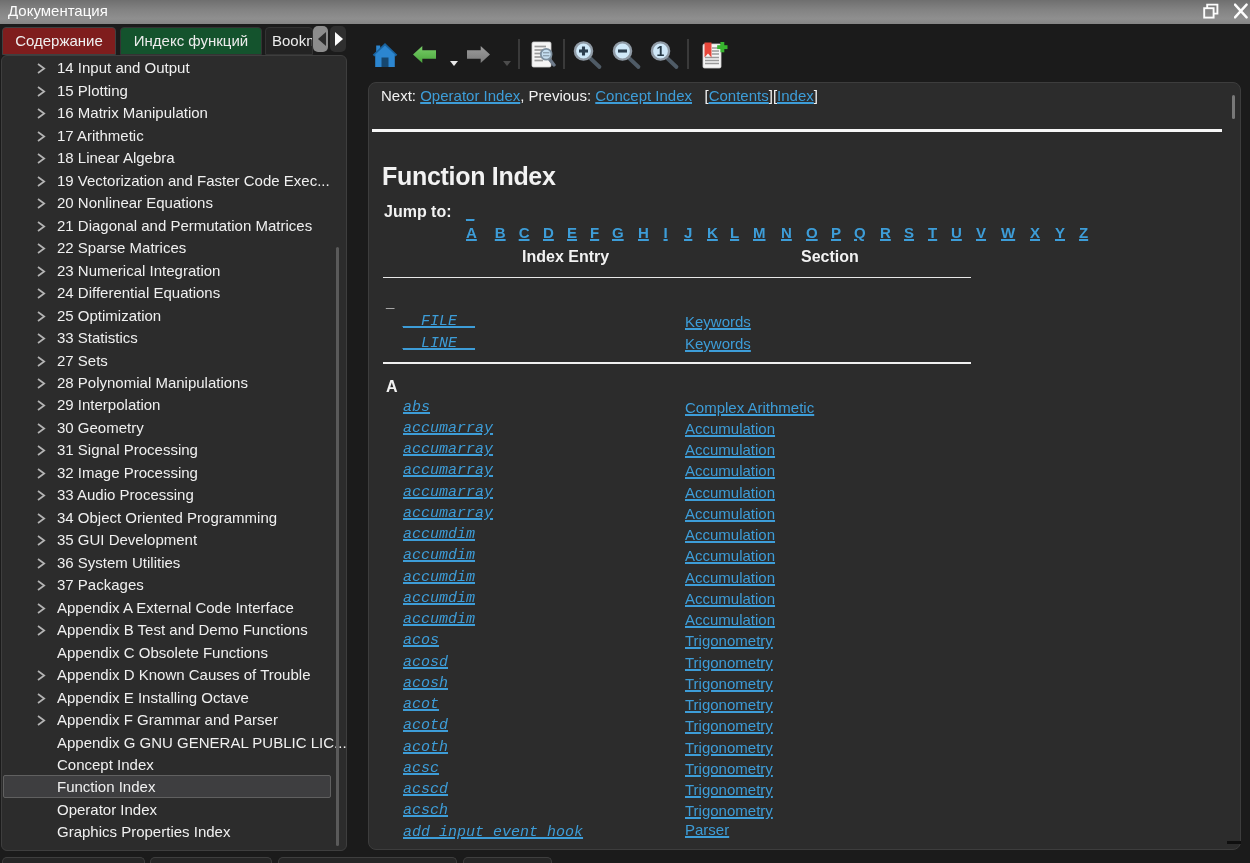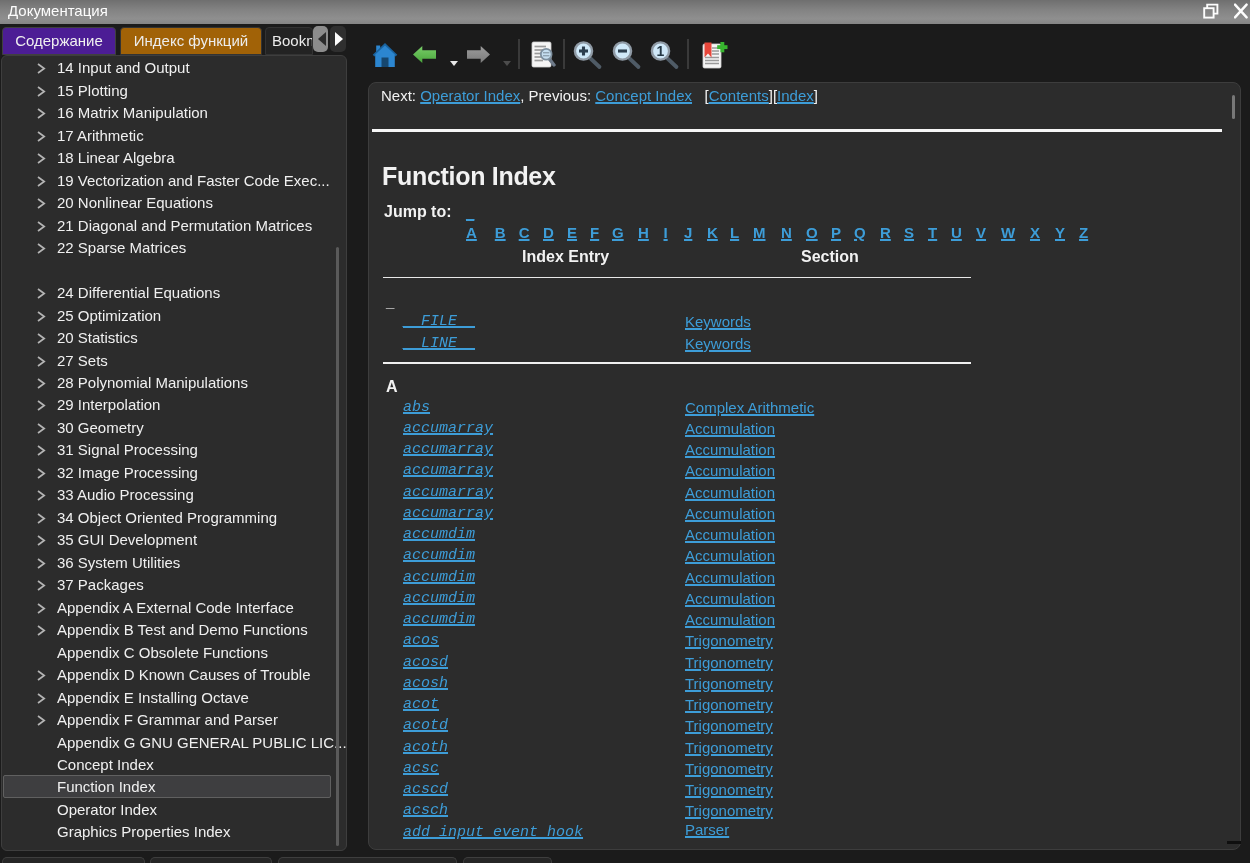--- a/index.html
+++ b/index.html
@@ -16,24 +16,24 @@
 background:linear-gradient(180deg,#6f6f6f 0%,#828282 40%,#8f8f8f 78%,#858585 100%);">
 <div class="abs" style="left:8px;top:2px;font-size:15px;color:#fdfdfd;">Документация</div>
 <svg class="abs" style="left:1203px;top:3px" width="16" height="17" viewBox="0 0 16 17">
  <path d="M4.2 5.2 L4.2 1.6 L14.4 1.6 L14.4 10.6 L10.6 10.6" fill="none" stroke="#fdfdfd" stroke-width="1.9"></path>
  <rect x="1.2" y="5.2" width="9.4" height="9.4" fill="none" stroke="#fdfdfd" stroke-width="1.9"></rect>
 </svg>
 <svg class="abs" style="left:1234px;top:3px" width="14" height="16" viewBox="0 0 14 16">
  <path d="M1 1.6 L12.6 14.4 M12.6 1.6 L1 14.4" stroke="#fdfdfd" stroke-width="2.4" stroke-linecap="round"></path>
 </svg>
 </div>
-<div class="abs" style="left:2px;top:27px;width:114px;height:28px;background:#4c1d95;
+<div class="abs" style="left:2px;top:27px;width:114px;height:28px;background:#7f1d1d;
  border:1px solid #404040;border-radius:4px 4px 0 0;box-sizing:border-box;
  text-align:center;line-height:26px;font-size:15px;color:#f0f0f0;">Содержание</div>
-<div class="abs" style="left:120px;top:27px;width:142px;height:28px;background:#a16207;
+<div class="abs" style="left:120px;top:27px;width:142px;height:28px;background:#14532d;
  border:1px solid #333;border-radius:4px 4px 0 0;box-sizing:border-box;
  text-align:center;line-height:26px;font-size:15px;color:#ececec;">Индекс функций</div>
 <div class="abs" style="left:265px;top:27px;width:48px;height:28px;background:#232323;
  border:1px solid #333;border-radius:4px 4px 0 0;box-sizing:border-box;overflow:hidden;
  line-height:26px;font-size:15px;color:#ececec;">
     <span style="position:absolute;left:6px">Bookmarks</span>
   </div>
 <div class="abs" style="left:313px;top:26px;width:15px;height:26px;background:#8c8c8c;border-radius:5px;"></div>
 <div class="abs" style="left:317.5px;top:32px;width:0;height:0;
  border-top:7px solid transparent;border-bottom:7px solid transparent;border-right:8px solid #2b2b2b;"></div>
@@ -89,37 +89,43 @@
         <path d="M2 1 L8.2 5.5 L2 10" fill="none" stroke="#b4b4b4" stroke-width="1.7"></path>
       </svg>
       <span style="position:absolute;left:55px">21 Diagonal and Permutation Matrices</span>
     </div>
 <div class="trow" style="top:181.2px;width:346px;">
       <svg class="chev" width="10" height="11" viewBox="0 0 10 11">
         <path d="M2 1 L8.2 5.5 L2 10" fill="none" stroke="#b4b4b4" stroke-width="1.7"></path>
       </svg>
       <span style="position:absolute;left:55px">22 Sparse Matrices</span>
     </div>
+<div class="trow" style="top:203.6px;width:346px;">
+      <svg class="chev" width="10" height="11" viewBox="0 0 10 11">
+        <path d="M2 1 L8.2 5.5 L2 10" fill="none" stroke="#b4b4b4" stroke-width="1.7"></path>
+      </svg>
+      <span style="position:absolute;left:55px">23 Numerical Integration</span>
+    </div>
 <div class="trow" style="top:226.1px;width:346px;">
       <svg class="chev" width="10" height="11" viewBox="0 0 10 11">
         <path d="M2 1 L8.2 5.5 L2 10" fill="none" stroke="#b4b4b4" stroke-width="1.7"></path>
       </svg>
       <span style="position:absolute;left:55px">24 Differential Equations</span>
     </div>
 <div class="trow" style="top:248.6px;width:346px;">
       <svg class="chev" width="10" height="11" viewBox="0 0 10 11">
         <path d="M2 1 L8.2 5.5 L2 10" fill="none" stroke="#b4b4b4" stroke-width="1.7"></path>
       </svg>
       <span style="position:absolute;left:55px">25 Optimization</span>
     </div>
 <div class="trow" style="top:271.0px;width:346px;">
       <svg class="chev" width="10" height="11" viewBox="0 0 10 11">
         <path d="M2 1 L8.2 5.5 L2 10" fill="none" stroke="#b4b4b4" stroke-width="1.7"></path>
       </svg>
-      <span style="position:absolute;left:55px">20 Statistics</span>
+      <span style="position:absolute;left:55px">33 Statistics</span>
     </div>
 <div class="trow" style="top:293.5px;width:346px;">
       <svg class="chev" width="10" height="11" viewBox="0 0 10 11">
         <path d="M2 1 L8.2 5.5 L2 10" fill="none" stroke="#b4b4b4" stroke-width="1.7"></path>
       </svg>
       <span style="position:absolute;left:55px">27 Sets</span>
     </div>
 <div class="trow" style="top:316.0px;width:346px;">
       <svg class="chev" width="10" height="11" viewBox="0 0 10 11">
         <path d="M2 1 L8.2 5.5 L2 10" fill="none" stroke="#b4b4b4" stroke-width="1.7"></path>

